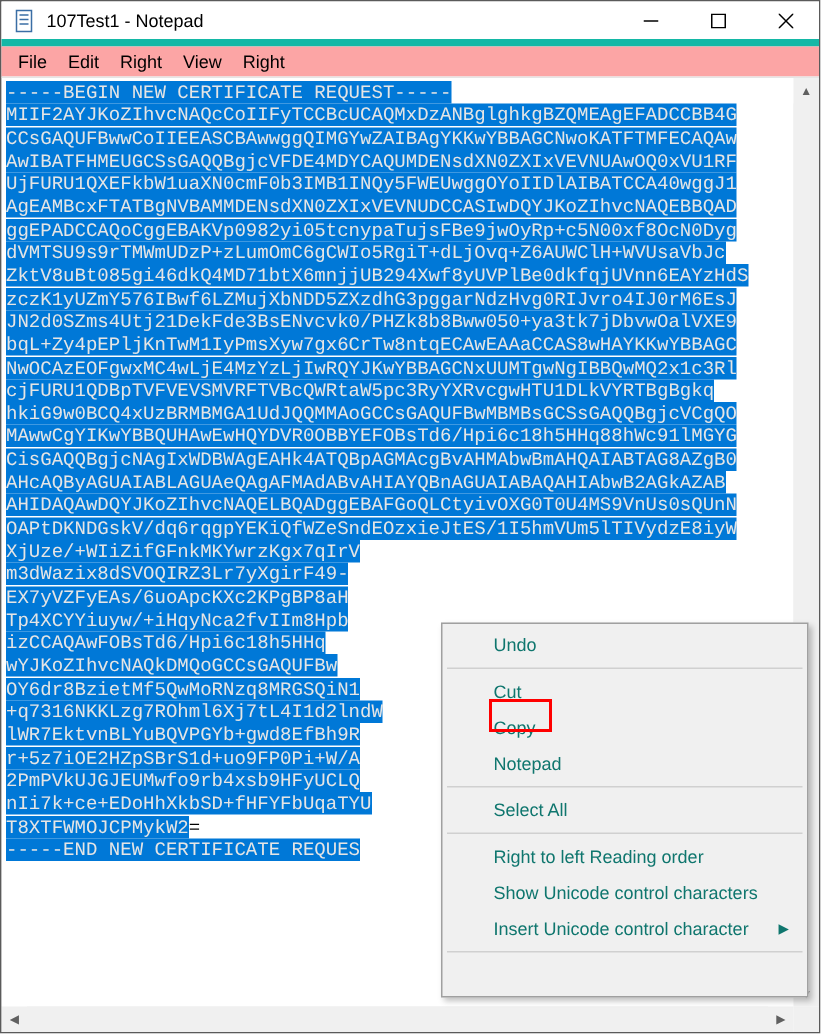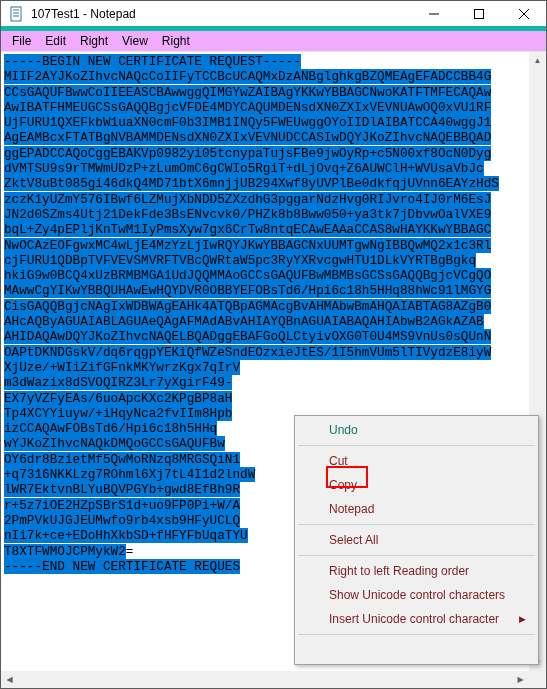--- a/index.html
+++ b/index.html
@@ -50,21 +50,21 @@
     align-items: center;
     justify-content: center;
     color: #000;
   }
   .win-btn svg { width: 10px; height: 10px; }
   .menubar {
     height: 20px;
     display: flex;
     align-items: center;
     padding: 0 4px;
-    background: #f0abfc;
+    background: #fca5a5;
     font-size: 12px;
   }
   .menu-item {
     padding: 2px 7px;
     cursor: default;
   }
   .editor-wrap {
     flex: 1;
     position: relative;
     border-top: 1px solid #e5e5e5;
@@ -77,21 +77,21 @@
     padding: 2px 3px;
     font-family: Consolas, "Courier New", monospace;
     font-size: 12.7px;
     line-height: 15.3px;
     white-space: pre;
     overflow: hidden;
     word-break: break-all;
   }
   .editor .sel {
     background: #0078d7;
-    color: #000000;
+    color: #e5e5e5;
   }
   .editor .plain {
     background: #fff;
     color: #000;
   }
   .scroll-v {
     position: absolute;
     top: 0; right: 0; bottom: 17px;
     width: 17px;
     background: #f0f0f0;
@@ -127,21 +127,21 @@
     border: 1px solid #a0a0a0;
     box-shadow: 2px 2px 4px rgba(0,0,0,0.25);
     padding: 2px;
     font-size: 12px;
   }
   .ctx-item {
     height: 24px;
     display: flex;
     align-items: center;
     padding: 0 30px 0 32px;
-    color: #7f1d1d;
+    color: #0f766e;
     cursor: default;
     position: relative;
   }
   .ctx-item.disabled { color: #0f766e; }
   .ctx-item .arrow {
     position: absolute;
     right: 10px;
     font-size: 9px;
   }
   .ctx-sep {

